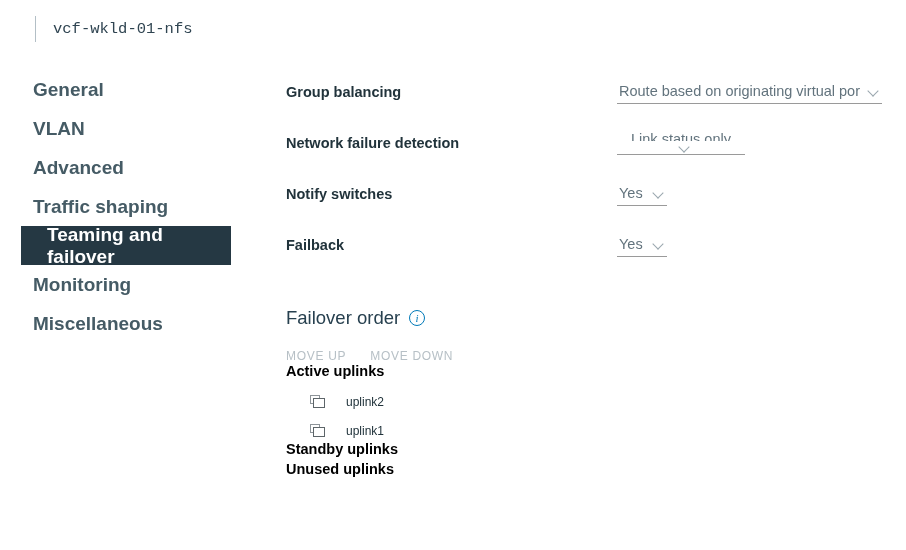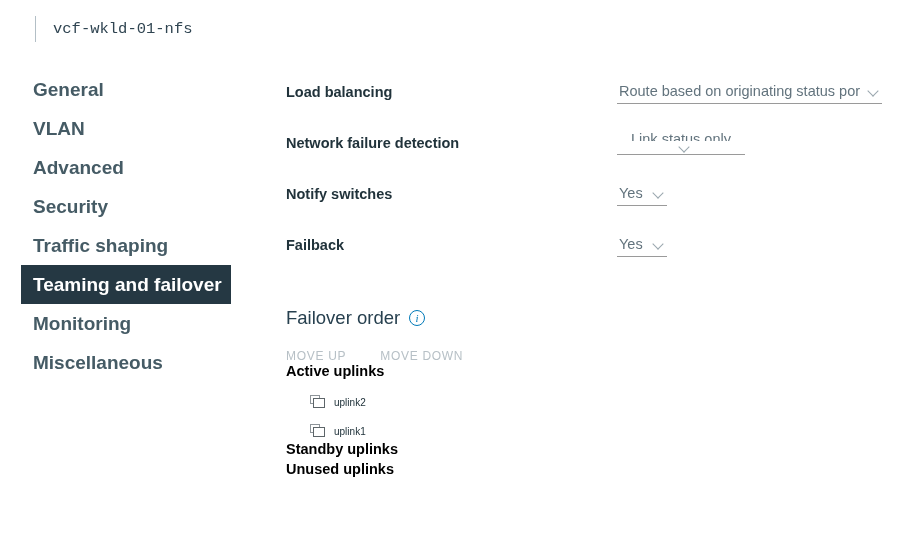--- a/index.html
+++ b/index.html
@@ -65,21 +65,21 @@
     font-size: 19px;
     color: #455b65;
     cursor: pointer;
     width: 231px;
     font-weight: bold;
   }
   .nav-item.selected {
     background: #253843;
     color: #ffffff;
     margin-left: 21px;
-    padding-left: 12px;
+    padding-left: 26px;
     width: 210px;
   }
 
   
   #main {
     position: absolute;
     left: 286px;
     top: 70px;
     width: 620px;
   }
@@ -180,21 +180,21 @@
     align-items: center;
   }
   .move-btn {
     font-size: 12px;
     letter-spacing: 0.7px;
     color: #b7c0c6;
     text-transform: uppercase;
     cursor: default;
     white-space: nowrap;
   }
-  .move-btn + .move-btn { margin-left: 34px; }
+  .move-btn + .move-btn { margin-left: 24px; }
 
   .group-head {
     font-size: 14.5px;
     font-weight: bold;
     color: #000000;
     height: 20px;
     display: flex;
     align-items: flex-start;
   }
   .uplink-row {
@@ -225,22 +225,22 @@
     position: absolute;
     left: 3px;
     top: 3px;
     width: 12px;
     height: 10px;
     border: 1.3px solid #5d6569;
     box-sizing: border-box;
     background: #ffffff;
   }
   .uplink-label {
-    margin-left: 8px;
-    font-size: 10px;
+    margin-left: 20px;
+    font-size: 12px;
     color: #21333b;
     white-space: nowrap;
   }
 </style>
 </head>
 <body>
 
 <div id="header">
   <span id="title-separator"></span>
   <span id="object-name">vcf-wkld-01-nfs</span>
@@ -250,42 +250,39 @@
   <div class="nav-item">
     <span>General</span>
   </div>
   <div class="nav-item">
     <span>VLAN</span>
   </div>
   <div class="nav-item">
     <span>Advanced</span>
   </div>
   <div class="nav-item">
-    <span>Security</span>
-  </div>
-  <div class="nav-item">
     <span>Traffic shaping</span>
   </div>
   <div class="nav-item selected">
     <span>Teaming and failover</span>
   </div>
   <div class="nav-item">
     <span>Monitoring</span>
   </div>
   <div class="nav-item">
     <span>Miscellaneous</span>
   </div>
 </div>
 
 <div id="main">
 
   <div class="form-row">
-    <span class="form-label">Load balancing</span>
+    <span class="form-label">Group balancing</span>
     <div class="select-wrap" id="sel-lb">
-      <span class="select-value">Route based on originating status por</span>
+      <span class="select-value">Route based on originating virtual por</span>
       <span class="chev"></span>
     </div>
   </div>
 
   <div class="form-row">
     <span class="form-label">Network failure detection</span>
     <div class="select-wrap" id="sel-nfd">
       <span class="select-value">Link status only</span>
       <span class="chev"></span>
     </div>

